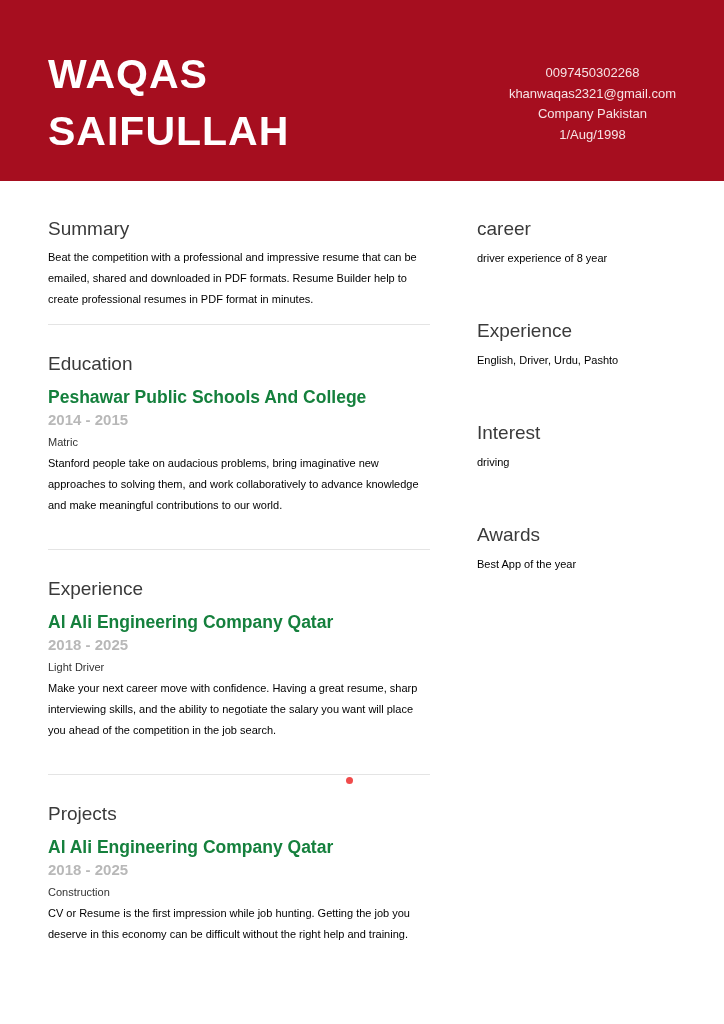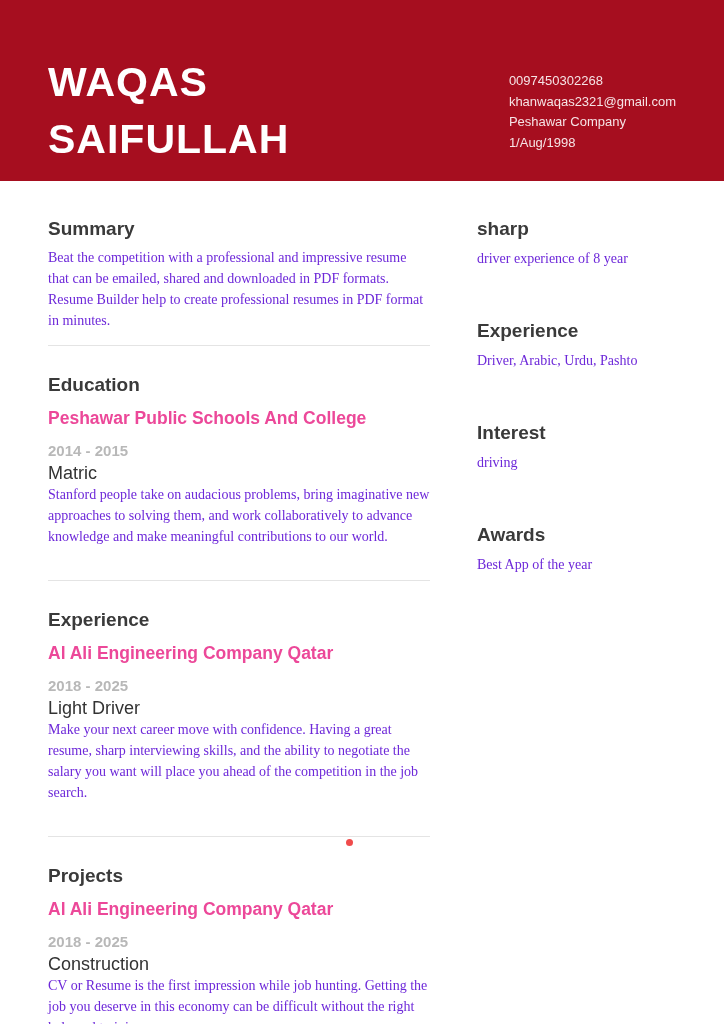--- a/index.html
+++ b/index.html
@@ -11,76 +11,75 @@
     overflow: hidden;
   }
   .page { width: 724px; height: 1024px; background: #ffffff; }
 
   
   .header {
     height: 181px;
     background: #a60e1f;
     display: flex;
     justify-content: space-between;
-    padding: 16px 48px;
+    padding: 8px 48px;
   }
   .name {
     color: #ffffff;
     font-size: 41px;
     font-weight: 600;
     line-height: 57px;
     letter-spacing: 1px;
     padding-top: 38px;
     white-space: nowrap;
   }
   .contact {
     color: #f6e3e5;
     font-size: 13px;
     line-height: 20.5px;
-    text-align: left;
+    text-align: center;
     padding-top: 55px;
   }
 
   
   .content {
     display: flex;
     padding: 36px 48px 0 48px;
   }
   .col-left { width: 382px; flex: 0 0 382px; }
   .col-right { flex: 1; margin-left: 47px; }
 
   h2.sec-heading {
     font-size: 19px;
-    font-weight: 700;
+    font-weight: 400;
     color: #3a3a3a;
     line-height: 24px;
     margin: 0 0 6px 0;
   }
   .body-text {
-    font-size: 14px;
+    font-size: 11px;
     line-height: 21px;
-    color: #6d28d9;
-    font-family: Liberation Serif, serif;
+    color: #000000;
   }
   .entry-title {
     font-size: 17.5px;
     font-weight: 700;
-    color: #ec4899;
+    color: #15803d;
     line-height: 23px;
     margin-top: 10px;
   }
   .entry-dates {
     font-size: 15px;
     font-weight: 600;
     color: #b8b8b8;
     line-height: 21px;
-    margin-top: 10px;
+    margin-top: 0;
   }
   .entry-role {
-    font-size: 18px;
+    font-size: 11px;
     color: #333333;
     line-height: 20px;
     margin-top: 2px;
   }
   .entry-desc { margin-top: 1px; }
 
   .divider-wrap {
     position: relative;
     margin: 14px 0 27px 0;
   }
@@ -110,21 +109,21 @@
 <div class="page">
 
   <header class="header">
     <div class="name">
       <div>WAQAS</div>
       <div>SAIFULLAH</div>
     </div>
     <div class="contact">
       <div>0097450302268</div>
       <div>khanwaqas2321@gmail.com</div>
-      <div>Peshawar Company</div>
+      <div>Company Pakistan</div>
       <div>1/Aug/1998</div>
     </div>
   </header>
 
   <main class="content">
 
     <div class="col-left">
 
       <section>
         <h2 class="sec-heading">Summary</h2>
@@ -166,27 +165,27 @@
         <div class="entry-dates">2018 - 2025</div>
         <div class="entry-role">Construction</div>
         <p class="body-text entry-desc">CV or Resume is the first impression while job hunting. Getting the job you deserve in this economy can be difficult without the right help and training.</p>
       </section>
 
     </div>
 
     <div class="col-right">
 
       <section class="side-section">
-        <h2 class="sec-heading">sharp</h2>
+        <h2 class="sec-heading">career</h2>
         <p class="body-text">driver experience of 8 year</p>
       </section>
 
       <section class="side-section">
         <h2 class="sec-heading">Experience</h2>
-        <p class="body-text">Driver, Arabic, Urdu, Pashto</p>
+        <p class="body-text">English, Driver, Urdu, Pashto</p>
       </section>
 
       <section class="side-section">
         <h2 class="sec-heading">Interest</h2>
         <p class="body-text">driving</p>
       </section>
 
       <section class="side-section">
         <h2 class="sec-heading">Awards</h2>
         <p class="body-text">Best App of the year</p>

